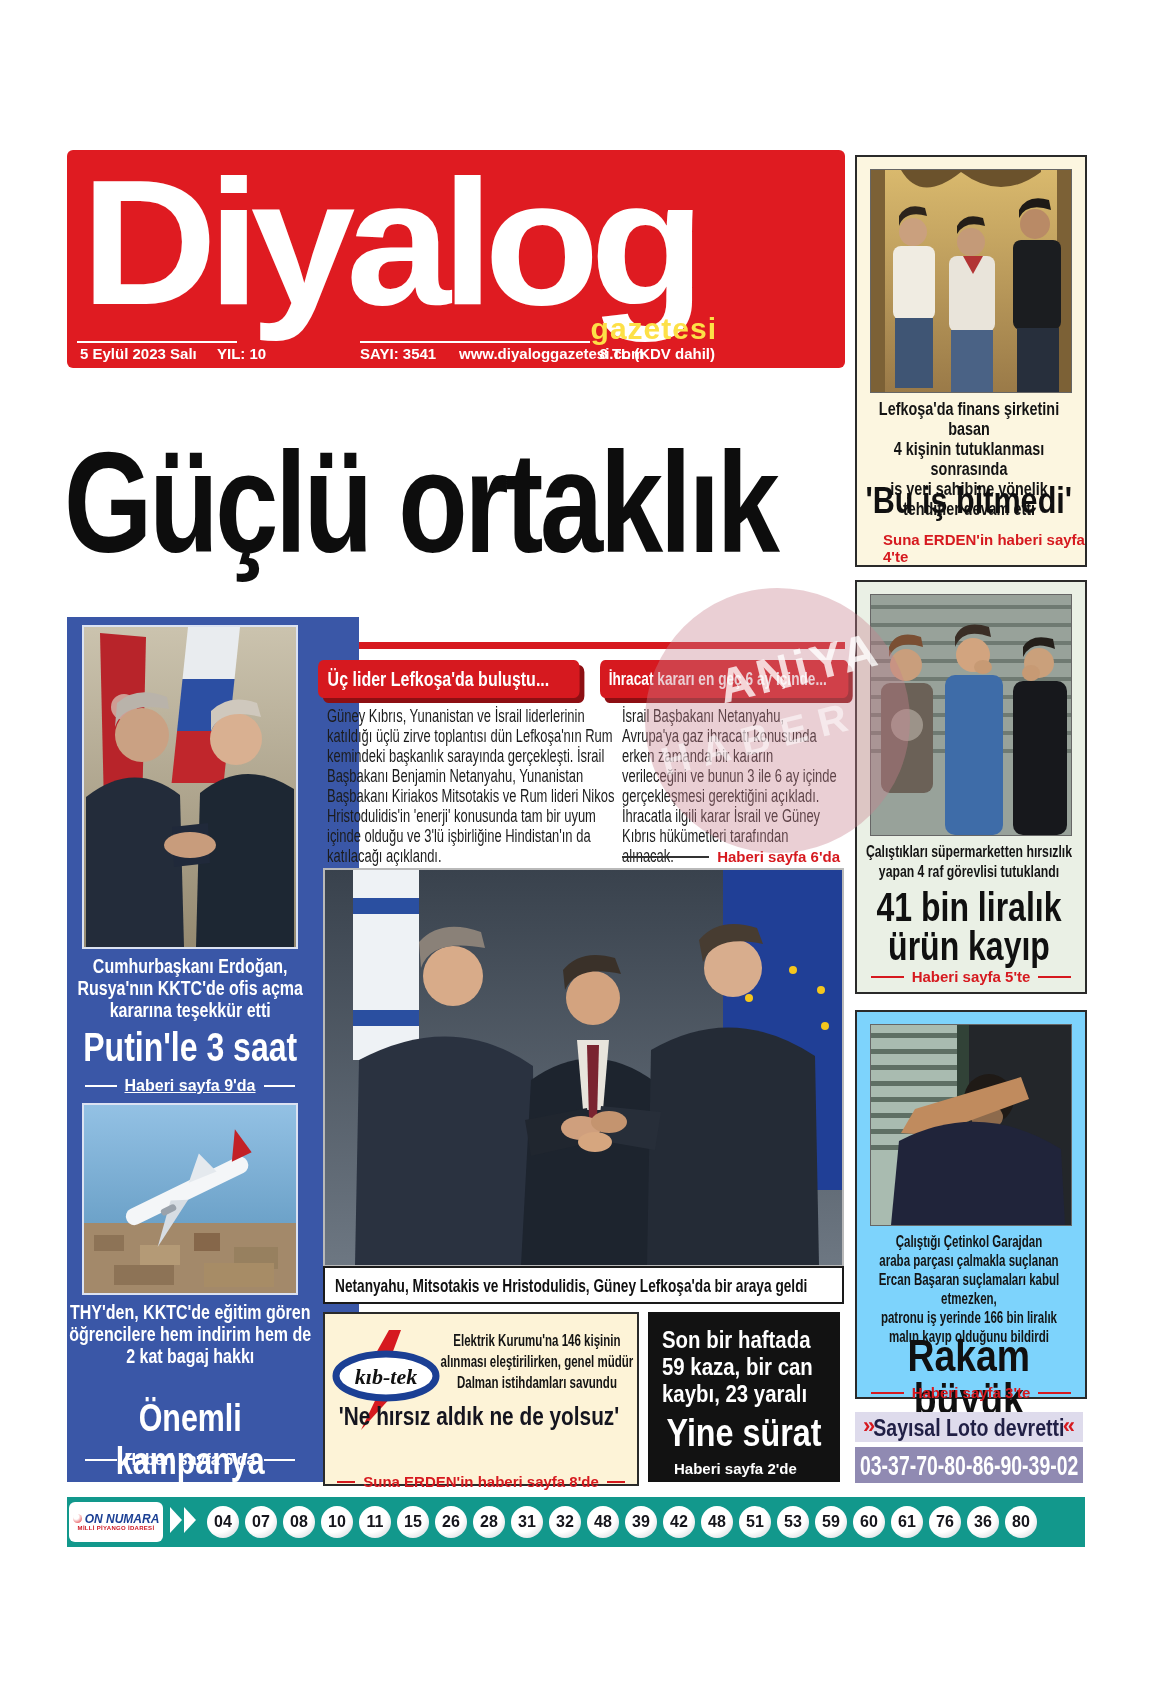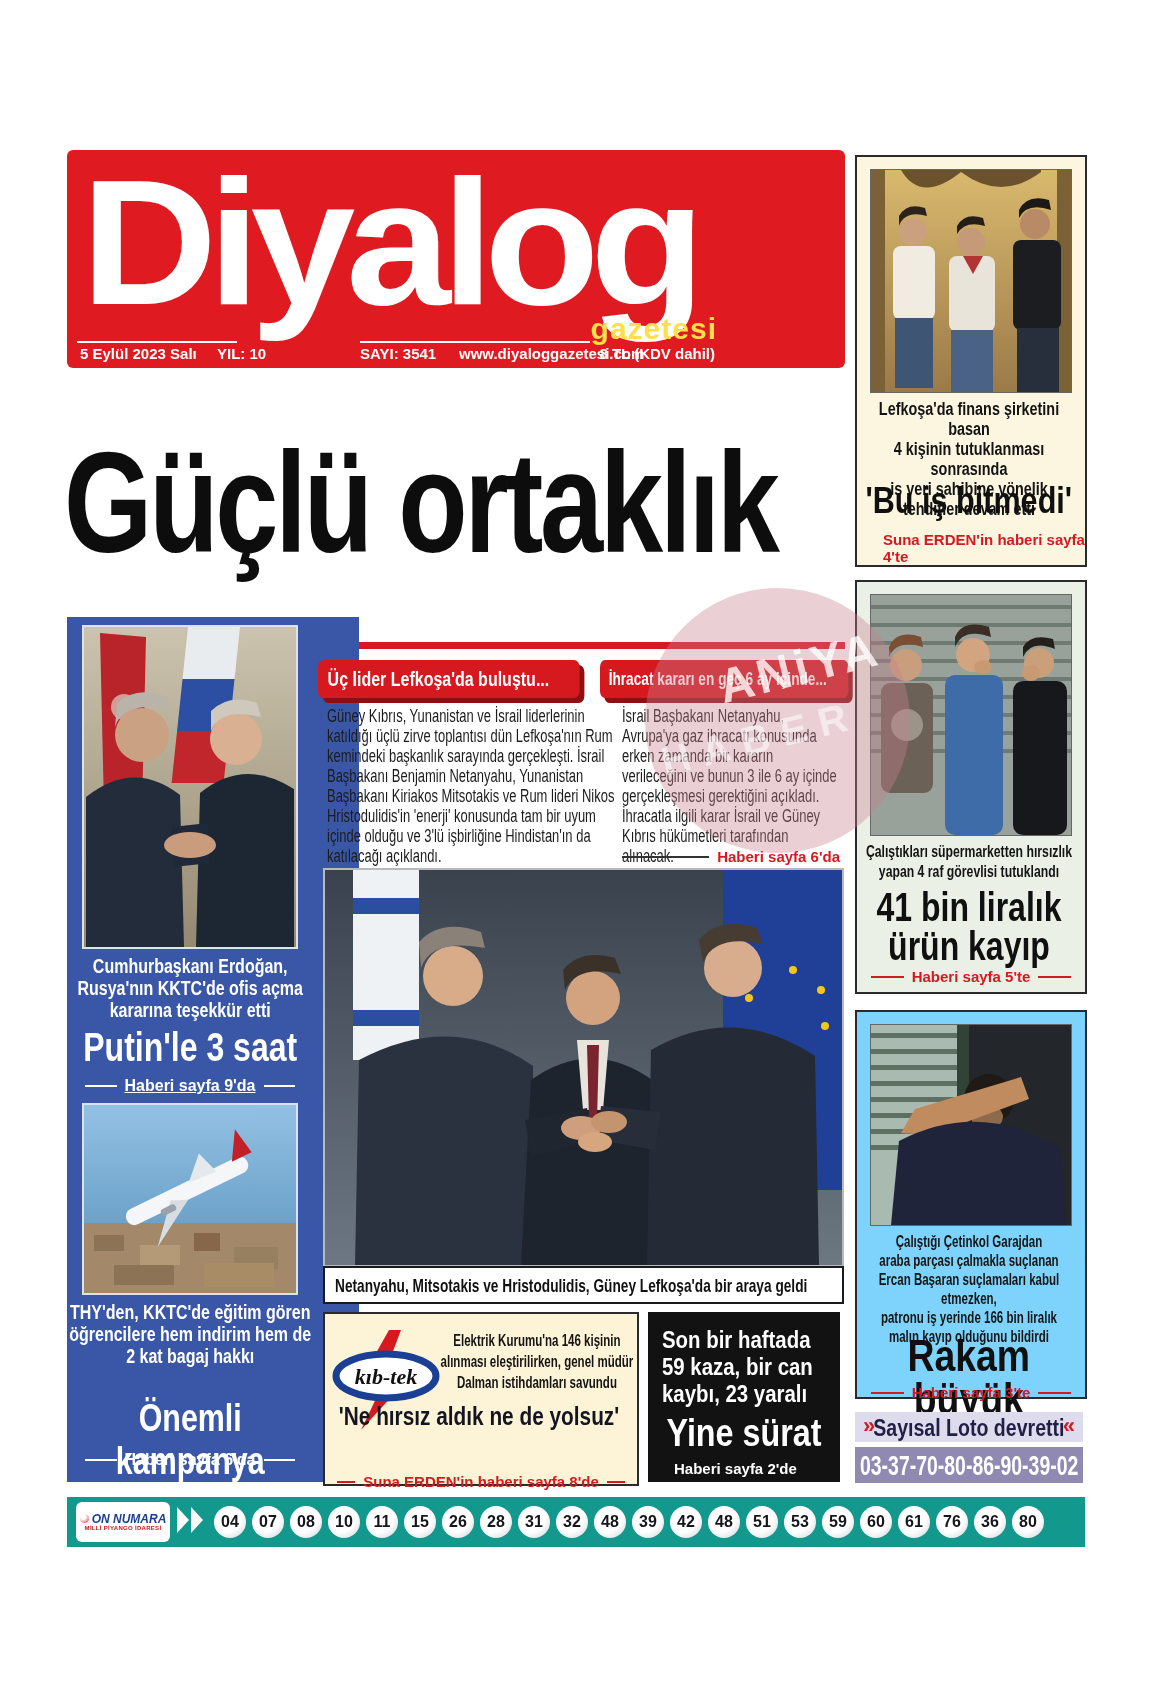--- a/index.html
+++ b/index.html
@@ -38,21 +38,21 @@
   .story-box{border:2px solid #2a2a2a;}
   .boxphoto{border:1px solid #666;}
   .red-text{color:#d6191f;}
   .headline-dark{color:#101010;font-weight:900;line-height:.98;}
   
   .caption-box{background:#fff;border:2px solid #1a1a1a;}
   
   .loto-head{background:#dedbec;color:#201f45;}
   .loto-nums{background:#908ab2;color:#fff;font-weight:bold;}
   
-  .teal-strip{background:#12988c;display:flex;align-items:center;gap:7px;padding:0 9px;box-sizing:border-box;}
+  .teal-strip{background:#12988c;display:flex;align-items:center;gap:7px;padding:0 2px;box-sizing:border-box;}
   .onnumara{background:#fff;border-radius:6px;width:94px;height:40px;flex:none;
             display:flex;flex-direction:column;align-items:center;justify-content:center;line-height:1.05;}
   .onnumara .t1{color:#1b3f94;font-weight:800;font-style:italic;font-size:12px;white-space:nowrap;}
   .onnumara .t2{color:#cc1522;font-weight:bold;font-size:6px;letter-spacing:.3px;white-space:nowrap;}
   .ball{width:32px;height:32px;border-radius:50%;flex:none;
         background:radial-gradient(circle at 35% 30%,#ffffff 55%,#c9ced3);
         color:#15151c;font-weight:800;font-size:16px;display:flex;align-items:center;justify-content:center;}
   
   .wm{border-radius:50%;background:rgba(201,130,141,.38);pointer-events:none;z-index:50;}
   .wm span{position:absolute;color:rgba(255,255,255,.78);font-weight:bold;}

